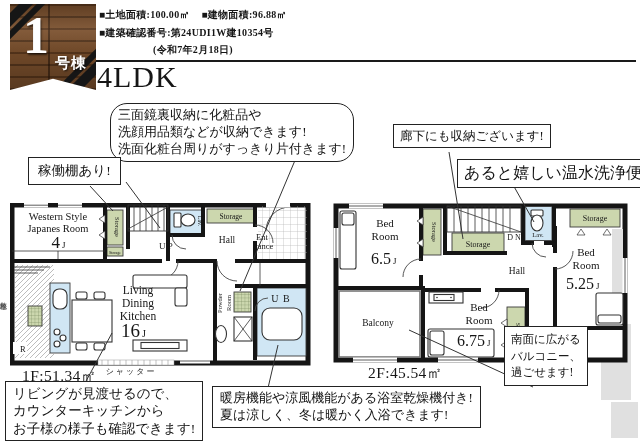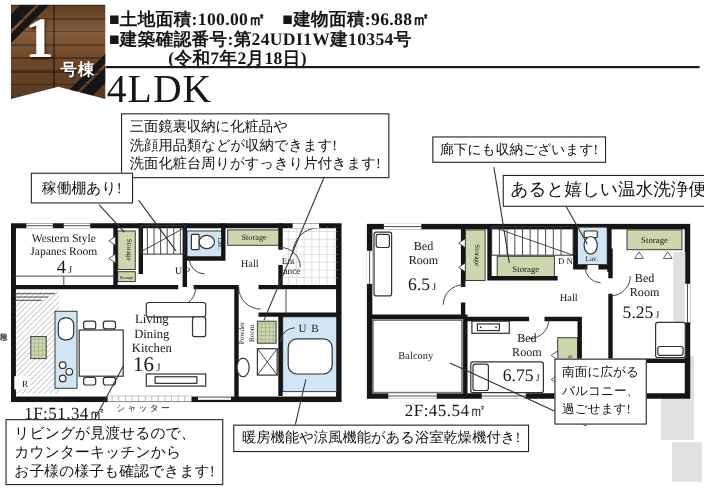--- a/index.html
+++ b/index.html
@@ -17,29 +17,29 @@
   .badge .num{position:absolute;left:13px;top:6px;font-size:52px;font-weight:bold;color:#fff;
     text-shadow:1px 2px 2px rgba(0,0,0,.6);line-height:1;}
   .badge .suf{position:absolute;left:45px;top:50px;font-size:15px;font-weight:bold;color:#fff;
     text-shadow:1px 1px 2px rgba(0,0,0,.7);letter-spacing:1px;}
   .ribbon{position:absolute;background:#161616;transform:rotate(-45deg);}
   .r-tl1{left:-30px;top:4px;width:74px;height:10px;}
   .r-tl2{left:-24px;top:15px;width:74px;height:6px;}
   .r-br1{right:-30px;bottom:10px;width:74px;height:10px;}
   .r-br2{right:-24px;bottom:21px;width:74px;height:6px;}
   
-  .hline{position:absolute;left:99px;font-size:16px;font-weight:600;letter-spacing:.3px;white-space:nowrap;text-align:right;}
+  .hline{position:absolute;left:99px;font-size:10px;font-weight:600;letter-spacing:.3px;white-space:nowrap;text-align:right;}
   .h1{top:8px}.h2{top:26px}
   .h3{top:43px;left:153px;}
   .divider{position:absolute;left:96px;top:60px;width:540px;height:2px;background:#1a1a1a;}
-  .plantype{position:absolute;left:97px;top:60px;font-size:36px;letter-spacing:1px;}
+  .plantype{position:absolute;left:97px;top:60px;font-size:30px;letter-spacing:1px;}
   
   .callout{position:absolute;background:#fff;border:1.4px solid #222;color:#111;
     line-height:1.3;padding:3px 7px;white-space:nowrap;z-index:5;}
-  .co-mirror{left:110px;top:103px;font-size:13px;}
+  .co-mirror{left:110px;top:103px;font-size:13px;border-radius:17px;}
   .co-shelf{left:28px;top:157px;font-size:13.5px;padding:4px 9px;}
   .co-hall{left:393px;top:124px;font-size:12.5px;padding:3px 6px;}
   .co-toilet{left:457px;top:159px;font-size:16px;padding:3px 6px;}
   .co-kitchen{left:5px;top:381px;font-size:13.5px;line-height:1.28;}
   .co-bath{left:212px;top:386px;font-size:13px;line-height:1.3;}
   .co-balcony{left:504px;top:326px;font-size:11.5px;line-height:1.45;padding:4px 6px;}
   
   .leaders{position:absolute;left:0;top:0;z-index:3;}
   .leaders line{stroke:var(--leader-gray,#333);stroke-width:1;}
   .plan{position:absolute;z-index:2;}
@@ -330,20 +330,21 @@
   <div class="callout co-hall">廊下にも収納ございます!</div>
   <div class="callout co-shelf">稼働棚あり!</div>
   <div class="callout co-toilet">あると嬉しい温水洗浄便座</div>
   <div class="callout co-kitchen">
     <div>リビングが見渡せるので、</div>
     <div>カウンターキッチンから</div>
     <div>お子様の様子も確認できます!</div>
   </div>
   <div class="callout co-bath">
     <div>暖房機能や涼風機能がある浴室乾燥機付き!</div>
+    <div>夏は涼しく、冬は暖かく入浴できます!</div>
   </div>
   <div class="callout co-balcony">
     <div>南面に広がる</div>
     <div>バルコニー、</div>
     <div>過ごせます!</div>
   </div>
 
 </div>
 
 </body></html>

